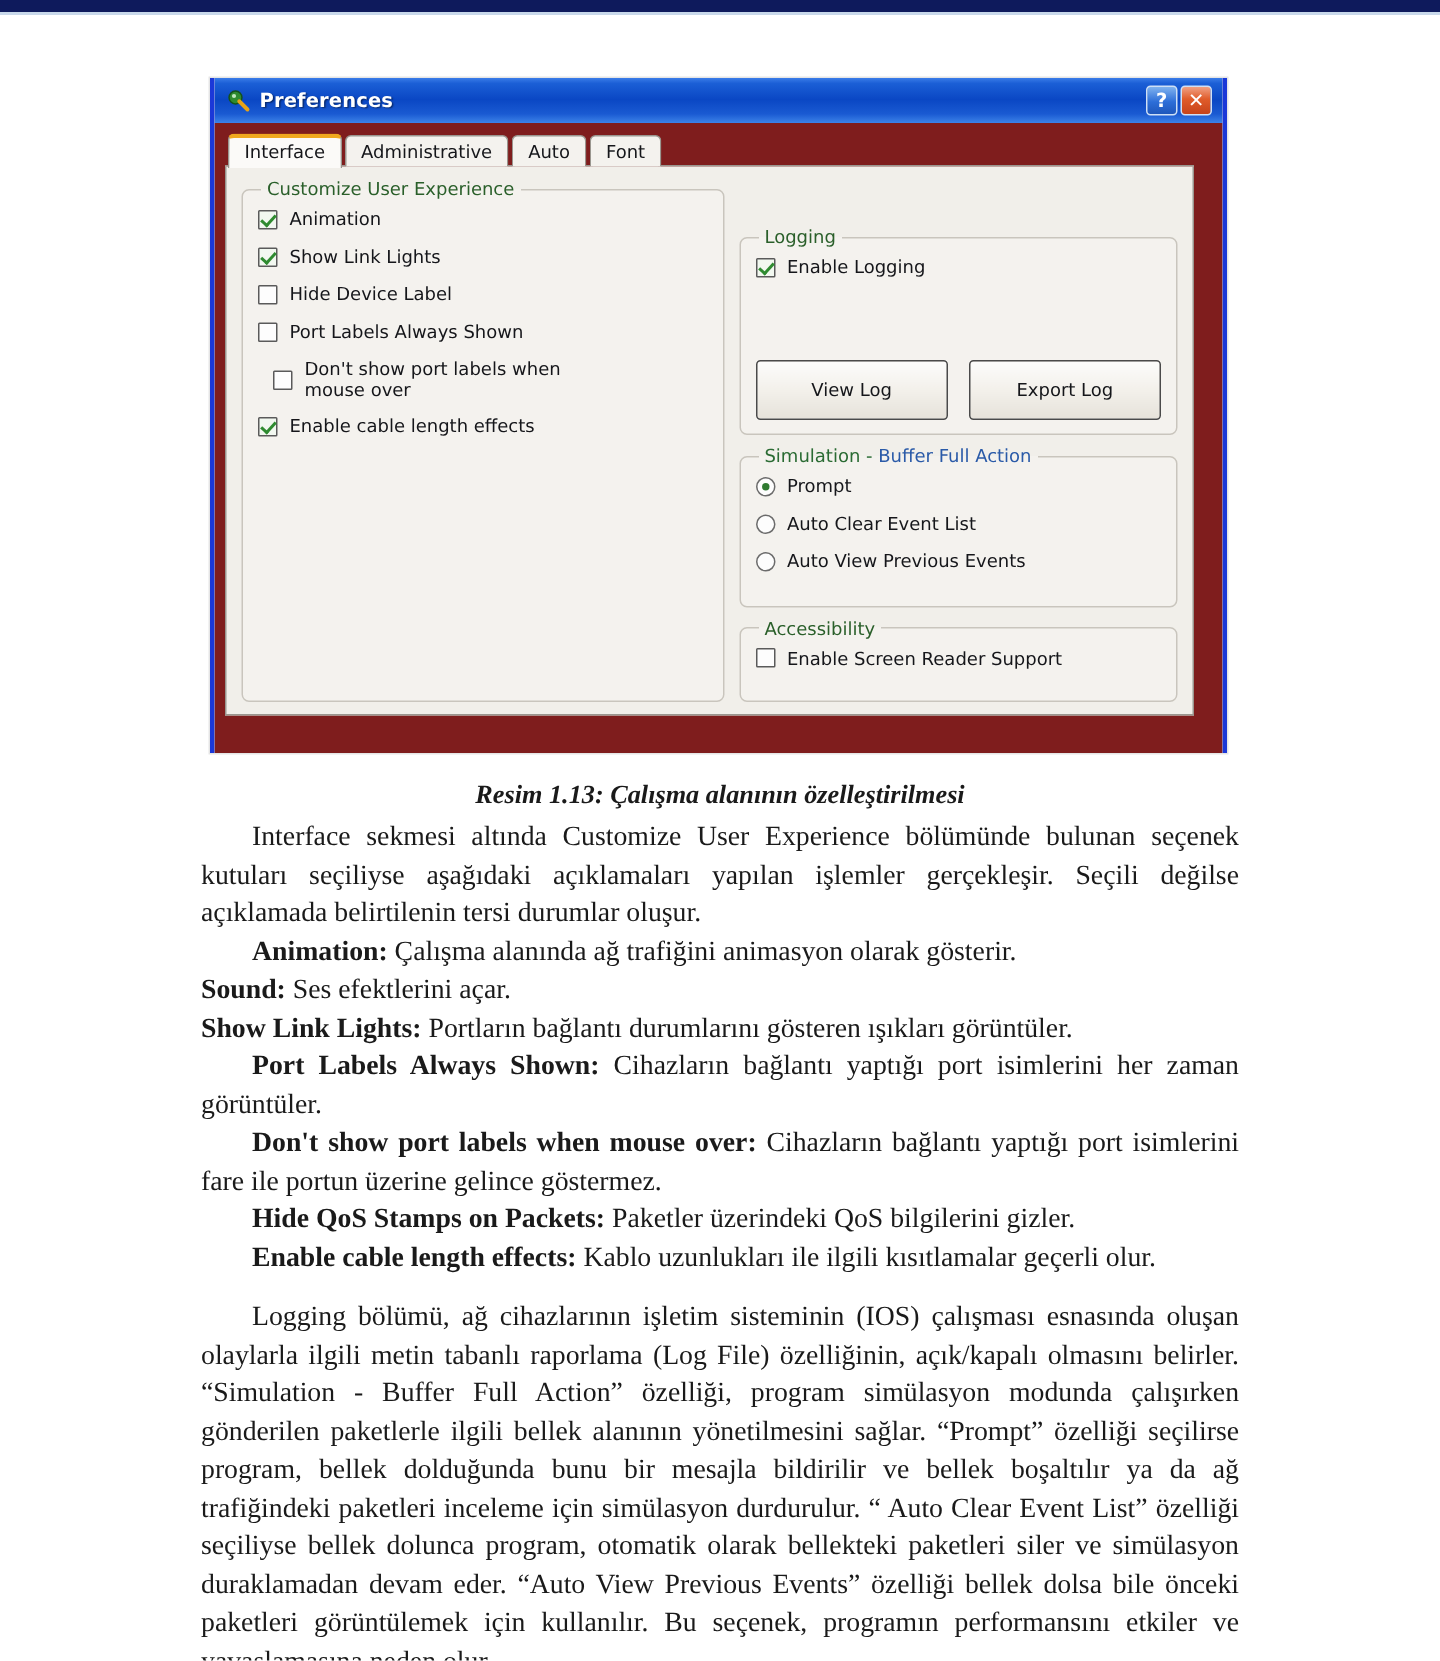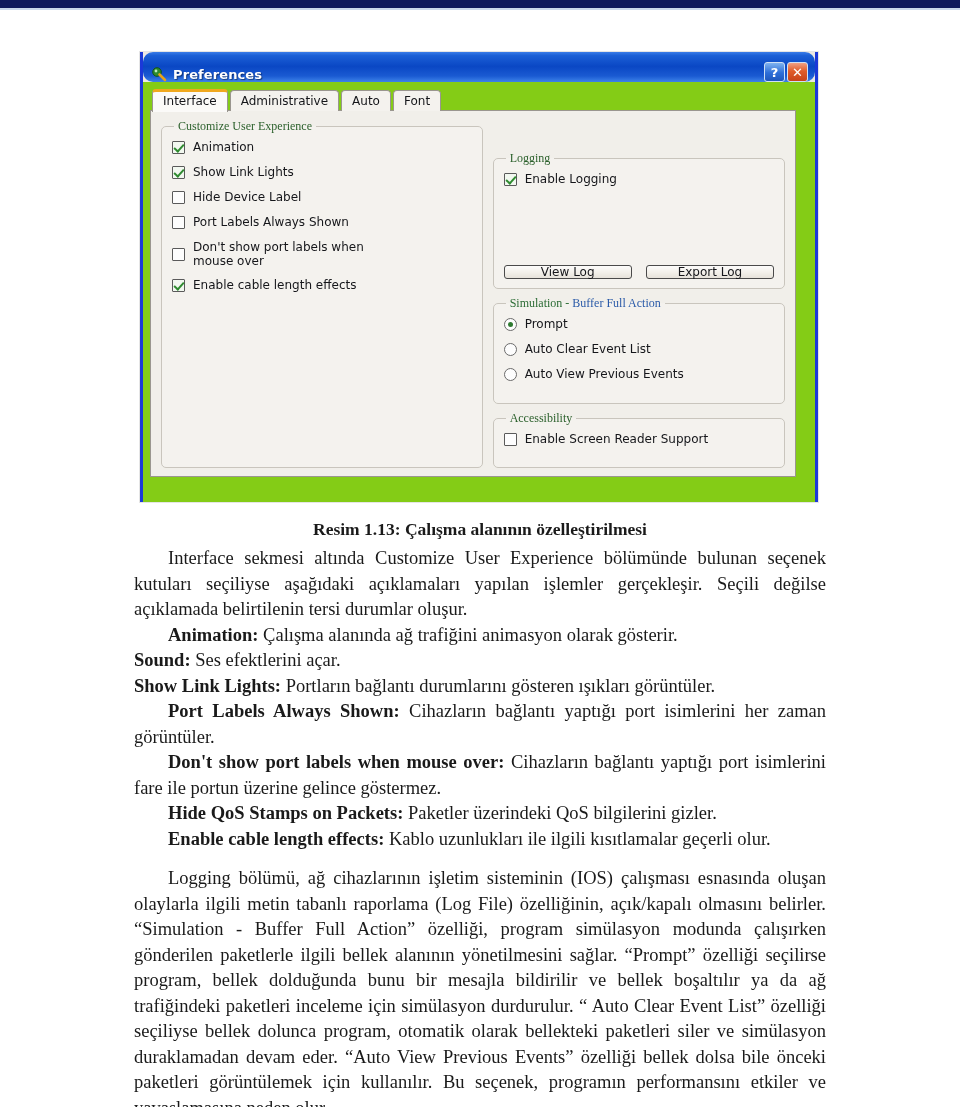--- a/index.html
+++ b/index.html
@@ -36,24 +36,23 @@
     border-right: 3px solid #1b38d8;
     box-shadow: 0 0 0 1px rgba(0,0,0,0.10);
     overflow: hidden;
     font-family: "DejaVu Sans", sans-serif;
   }
   .titlebar {
     height: 30px;
     background: linear-gradient(to bottom,
         #3a7ce8 0%, #1b5fd6 12%, #0a47c4 48%, #1a5ad2 80%, #3d83e8 100%);
     display: flex;
-    align-items: flex-end;
+    align-items: center;
     padding: 0 4px 0 8px;
     position: relative;
-    border-radius: 10px;
   }
   .title-icon {
     width: 16px; height: 16px;
     margin-right: 6px;
     position: relative;
     flex: 0 0 auto;
   }
   .title-text {
     color: #ffffff;
     font-size: 13px;
@@ -76,21 +75,21 @@
   }
   .win-help {
     background: linear-gradient(to bottom,#7fb2ef 0%,#2d6ed8 55%,#1f57bb 100%);
   }
   .win-close {
     background: linear-gradient(to bottom,#f0a083 0%,#e05c2a 45%,#c7431a 100%);
   }
 
   
   .client {
-    background: #84cc16;
+    background: #7f1d1d;
     height: calc(100% - 30px);
     padding: 6px 19px 0 7px;
     box-sizing: border-box;
   }
   .tabstrip {
     display: flex;
     align-items: flex-end;
     height: 23px;
     position: relative;
     padding-left: 2px;
@@ -140,21 +139,20 @@
     border-radius: 5px;
     margin: 0; padding: 6px 10px 10px 10px;
     background: #f4f2ee;
     box-sizing: border-box;
   }
   fieldset.grp > legend {
     font-size: 12px;
     color: #2a5f2a;
     padding: 0 4px;
     margin-left: 2px;
-    font-family: Liberation Serif, serif;
   }
   legend.blue { color: #2a4e8f; }
   legend .seg-green { color: #2a6b33; }
   legend .seg-blue  { color: #2a5aa8; }
 
   .col-left  { width: 330px; display: flex; flex-direction: column; }
   .col-right { width: 300px; display: flex; flex-direction: column; gap: 7px; margin-top: 32px; }
 
   .grp-customize { flex: 1 1 auto; }
   .grp-logging   { height: 158px; position: relative; }
@@ -162,21 +160,21 @@
   .grp-access    { height: 62px; }
 
   .opt {
     display: flex;
     align-items: center;
     margin: 0 0 11px 0;
     font-size: 12px;
     color: #15161a;
     line-height: 14px;
   }
-  .opt.two-line { align-items: center; margin-bottom: 10px; }
+  .opt.two-line { align-items: center; margin-bottom: 10px; margin-left: 10px; }
 
   .cb {
     width: 13px; height: 13px;
     border: 1px solid #5a5a5a;
     background: #fdfdfd;
     box-sizing: border-box;
     margin-right: 8px;
     flex: 0 0 auto;
     position: relative;
     border-radius: 1px;
@@ -215,21 +213,21 @@
 
   .log-btns {
     position: absolute;
     left: 10px; bottom: 9px;
     right: 10px;
     display: flex;
     gap: 14px;
   }
   .btn {
     flex: 1 1 0;
-    height: 14px;
+    height: 40px;
     background: linear-gradient(to bottom,#fcfcfb 0%,#f2efe9 55%,#e6e2da 100%);
     border: 1px solid #4a4a4a;
     border-radius: 3px;
     font-size: 12px;
     font-family: "DejaVu Sans", sans-serif;
     color: #15161a;
     display: flex; align-items: center; justify-content: center;
     box-sizing: border-box;
     text-align: center;
   }
@@ -238,20 +236,21 @@
   .doc {
     position: absolute;
     left: 0; top: 505px;
     width: 960px;
   }
   .caption {
     text-align: center;
     font-weight: bold;
     font-size: 17.5px;
     margin: 14px 0 6px 0;
+    font-style: italic;
   }
   .body-col {
     margin: 0 auto;
     width: 692px;
     font-size: 18.5px;
     line-height: 25.5px;
     text-align: justify;
   }
   p.para { margin: 0 0 0 0; text-indent: 34px; }
   p.flush { margin: 0; text-indent: 0; }

